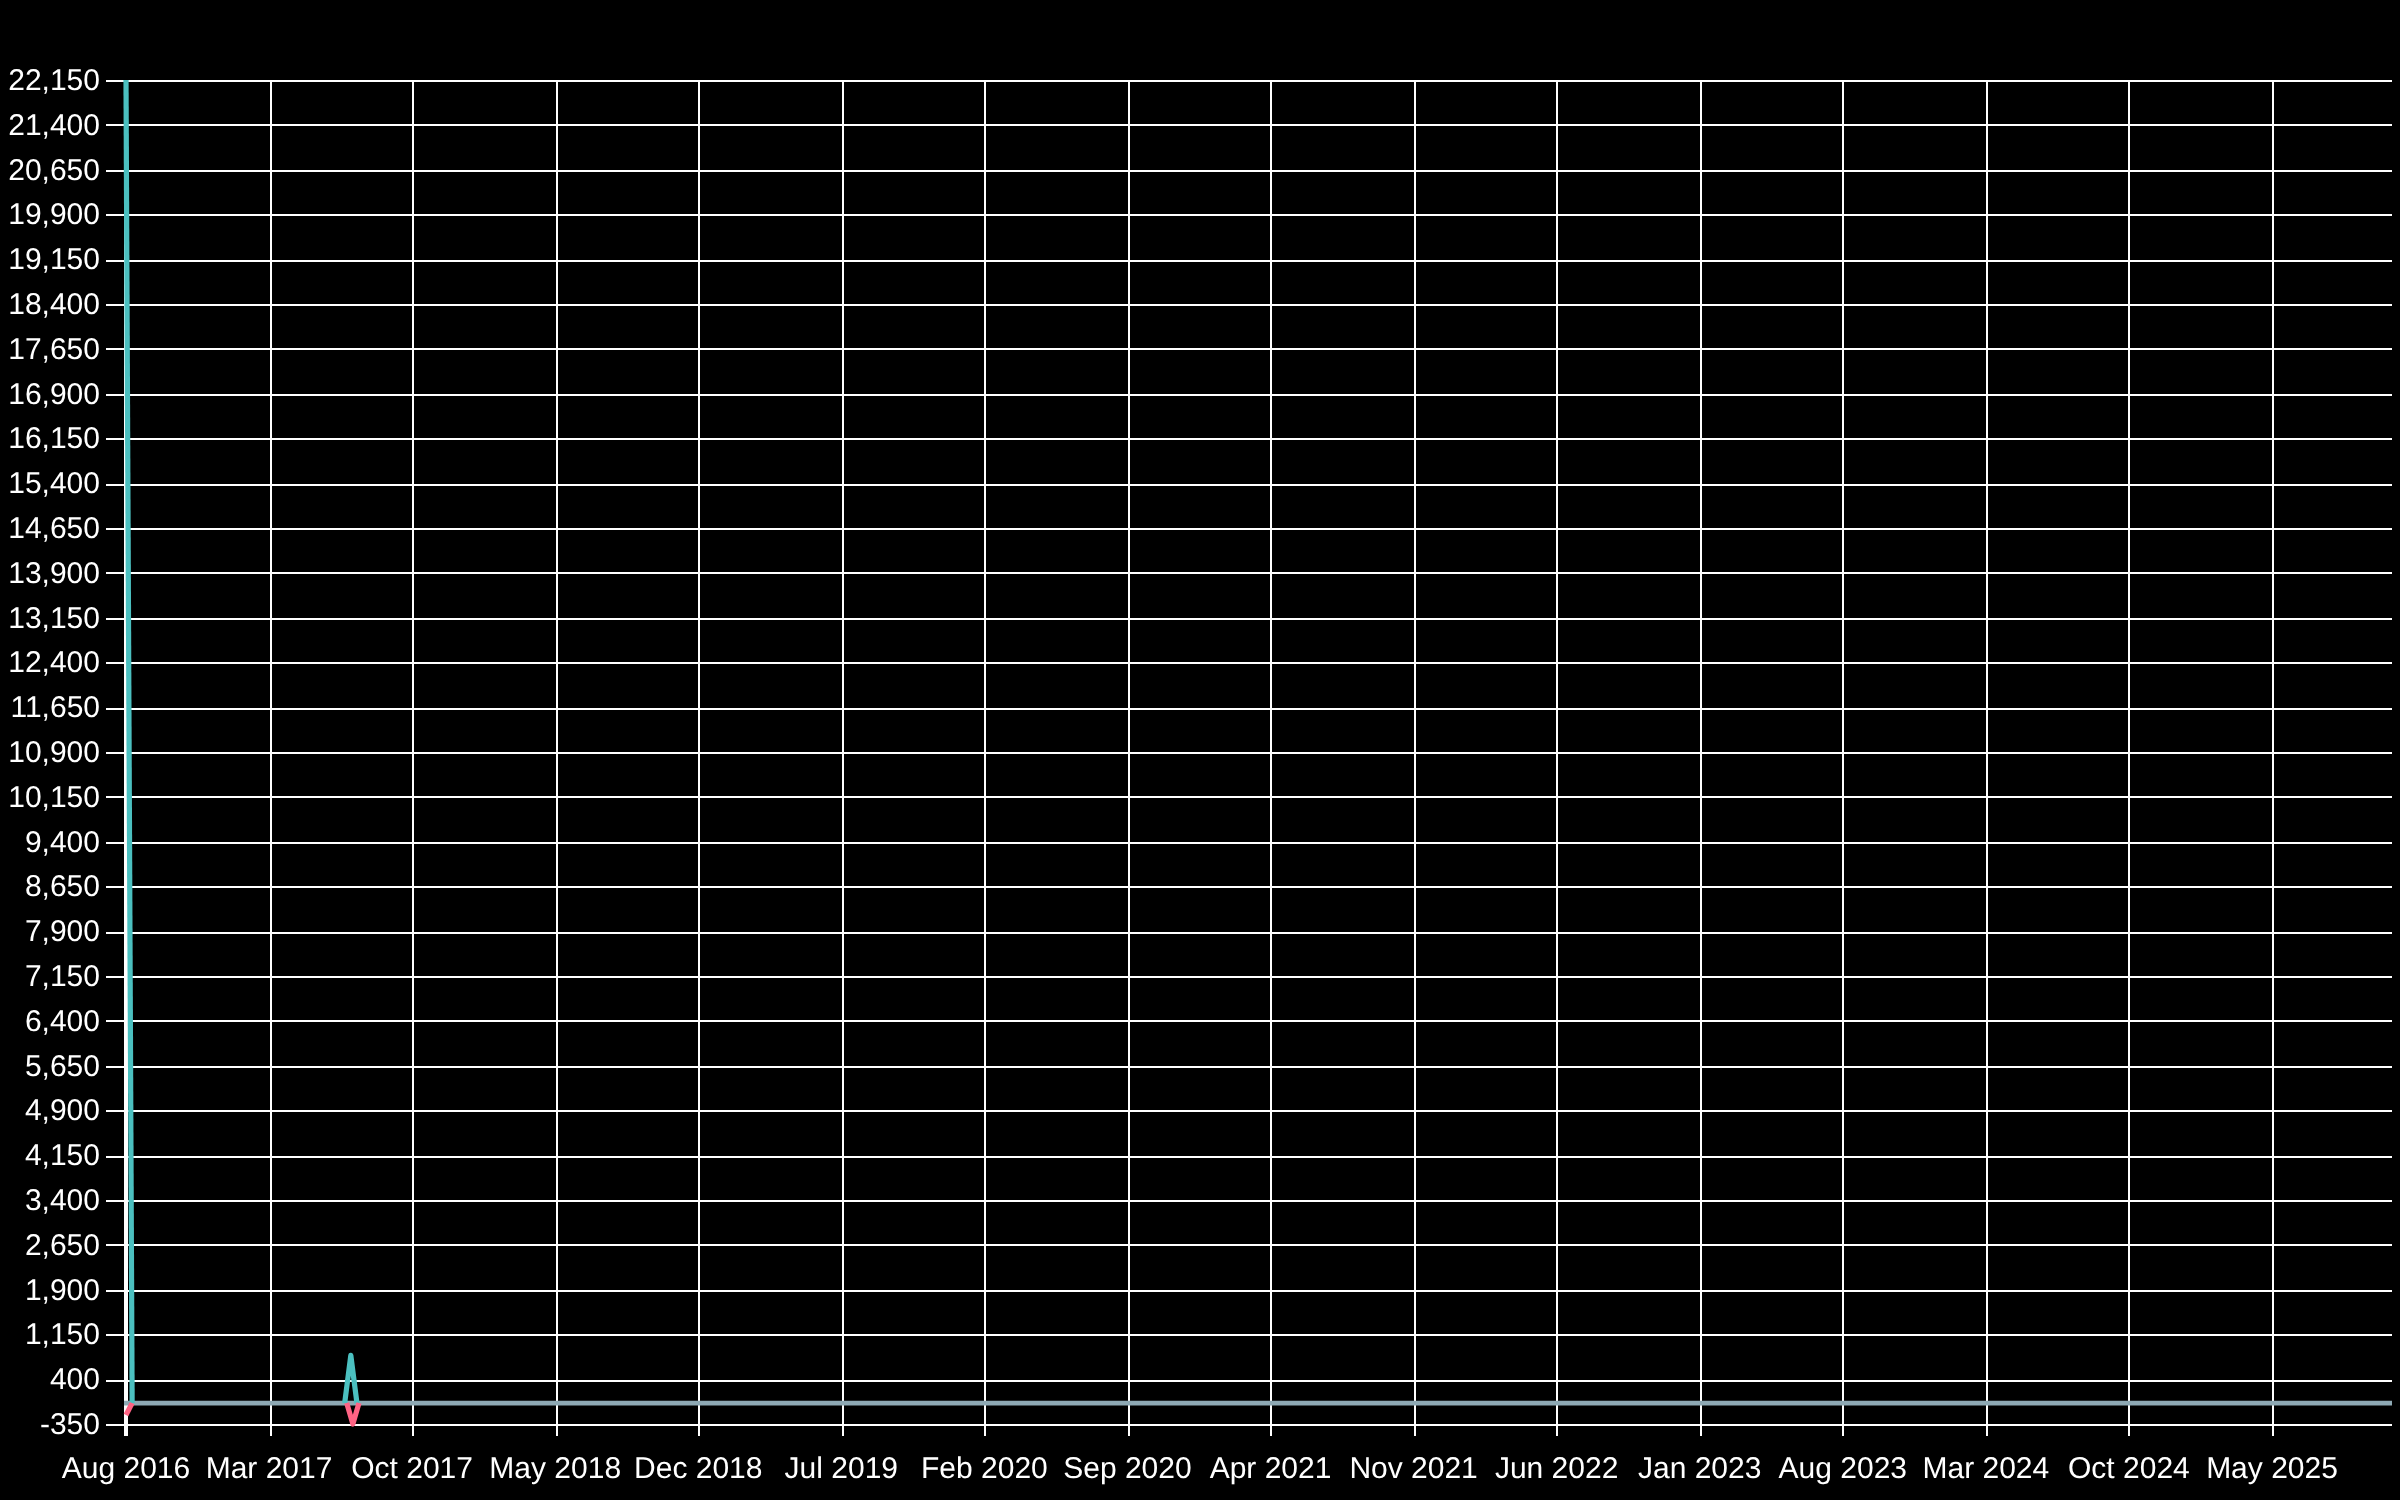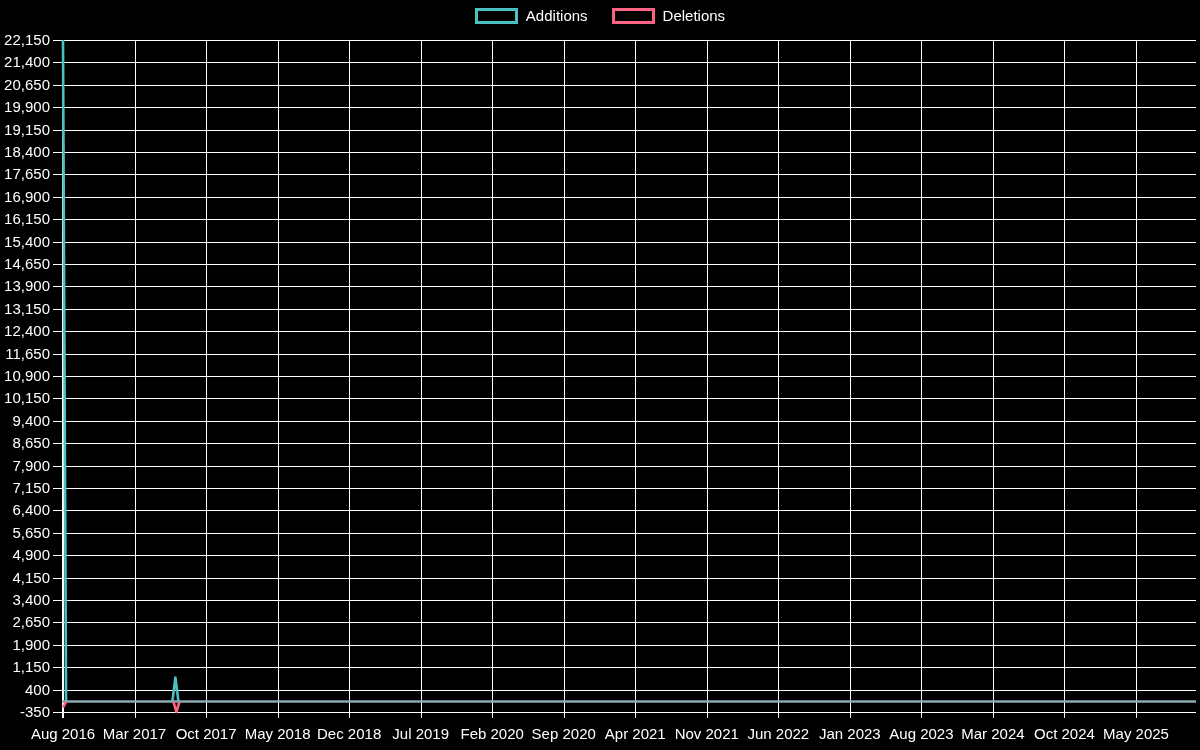--- a/index.html
+++ b/index.html
@@ -11,30 +11,20 @@
   .legend-box{display:inline-block;width:37px;height:10px;border:3px solid #fff;background:transparent;}
   .legend-label{color:#fff;font-size:15px;line-height:18px;}
   svg{position:absolute;top:0;left:0;}
   text{fill:#ffffff;font-family:"Liberation Sans",sans-serif;font-size:15px;}
 </style>
 </head>
 <body>
 
 <div class="page">
 
-  <div class="legend">
-    <div class="legend-item">
-      <span class="legend-box" style="border-color: rgb(75, 192, 192);"></span>
-      <span class="legend-label">Additions</span>
-    </div>
-    <div class="legend-item">
-      <span class="legend-box" style="border-color: rgb(255, 99, 132);"></span>
-      <span class="legend-label">Deletions</span>
-    </div>
-  </div>
 
   <svg id="chart" width="1200" height="750">
       <g>
         <line x1="63.5" y1="40" x2="63.5" y2="712" stroke="#ffffff" stroke-width="1" shape-rendering="crispEdges"></line>
         <line x1="135.5" y1="40" x2="135.5" y2="712" stroke="#ffffff" stroke-width="1" shape-rendering="crispEdges"></line>
         <line x1="206.5" y1="40" x2="206.5" y2="712" stroke="#ffffff" stroke-width="1" shape-rendering="crispEdges"></line>
         <line x1="278.5" y1="40" x2="278.5" y2="712" stroke="#ffffff" stroke-width="1" shape-rendering="crispEdges"></line>
         <line x1="349.5" y1="40" x2="349.5" y2="712" stroke="#ffffff" stroke-width="1" shape-rendering="crispEdges"></line>
         <line x1="421.5" y1="40" x2="421.5" y2="712" stroke="#ffffff" stroke-width="1" shape-rendering="crispEdges"></line>
         <line x1="492.5" y1="40" x2="492.5" y2="712" stroke="#ffffff" stroke-width="1" shape-rendering="crispEdges"></line>

